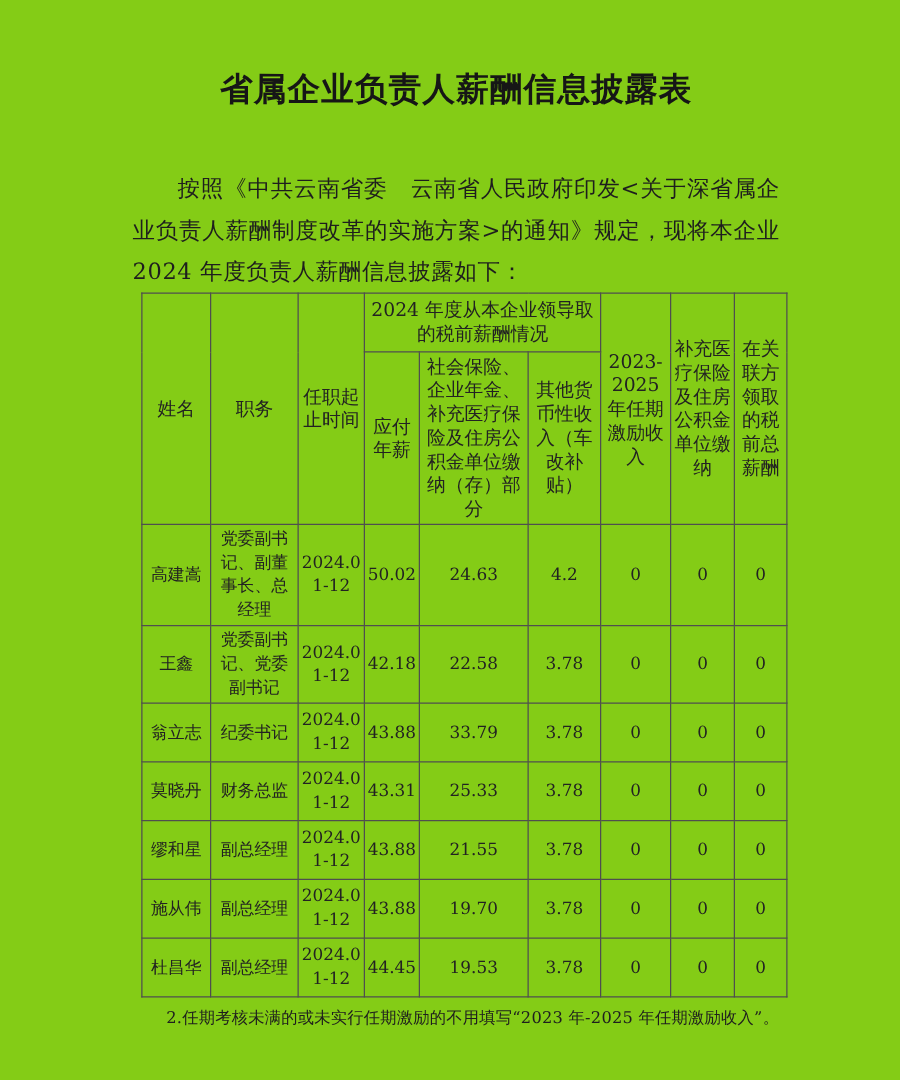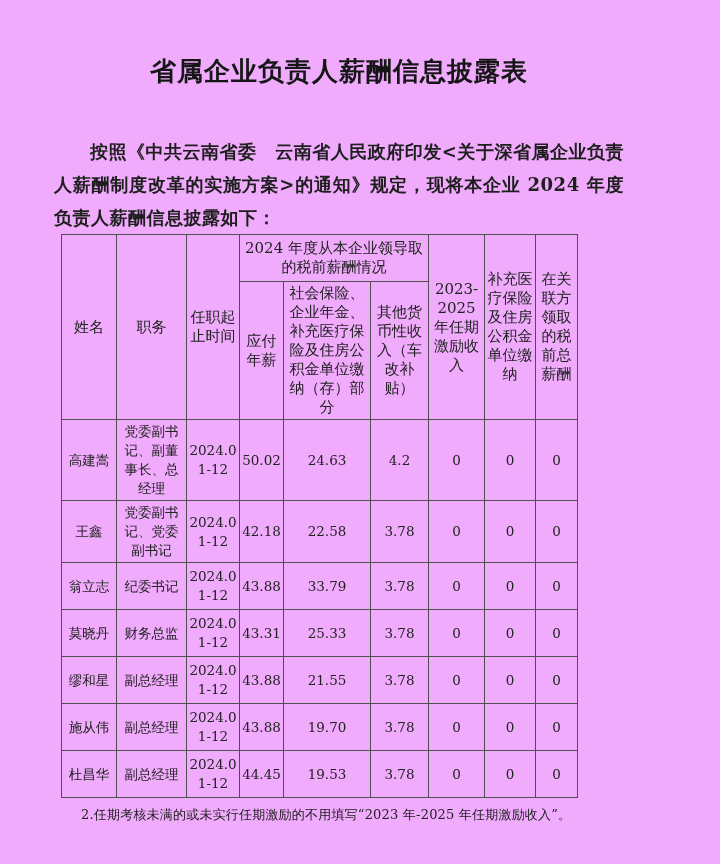--- a/index.html
+++ b/index.html
@@ -1,41 +1,40 @@
 <!DOCTYPE html>
 <html><head>
 <meta charset="utf-8">
 <style>
   html, body { margin: 0; padding: 0; background: #ffffff; }
   .page {
     width: 720px;
     height: 864px;
     box-sizing: border-box;
-    background: #f0abfc;
+    background: #84cc16;
     color: #1e1e1e;
-    padding: 54px 96px 0 54px;
+    padding: 54px 96px 0 106px;
     font-family: "DejaVu Serif", "Liberation Serif", serif;
     overflow: hidden;
   }
   .title {
     margin: 0;
     font-size: 26px;
     font-weight: bold;
     text-align: center;
     letter-spacing: 1px;
     color: #161616;
   }
   .intro {
     margin: 46px 0 0 0;
     font-size: 18px;
     line-height: 33px;
     letter-spacing: 0.5px;
     text-align: justify;
     text-indent: 2em;
-    font-weight: bold;
   }
   .unit-label {
     text-align: right;
     font-size: 13.5px;
     margin: 7px 1px 3px 0;
   }
   table.salary {
     border-collapse: collapse;
     table-layout: fixed;
     width: 516px;

